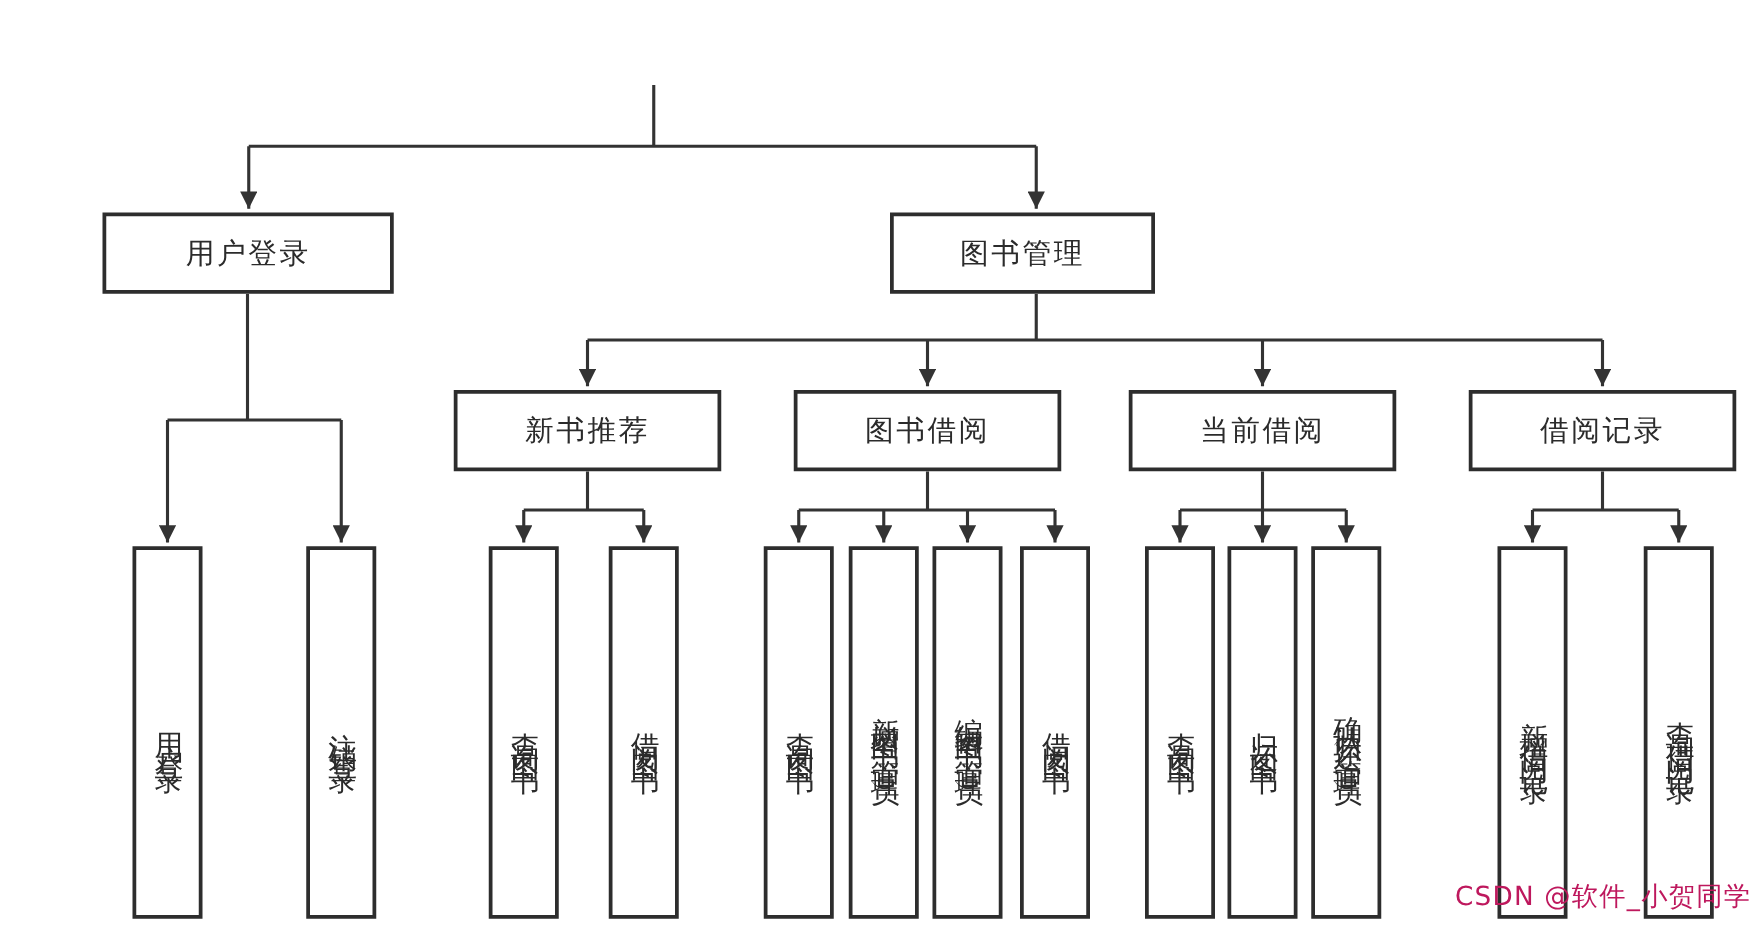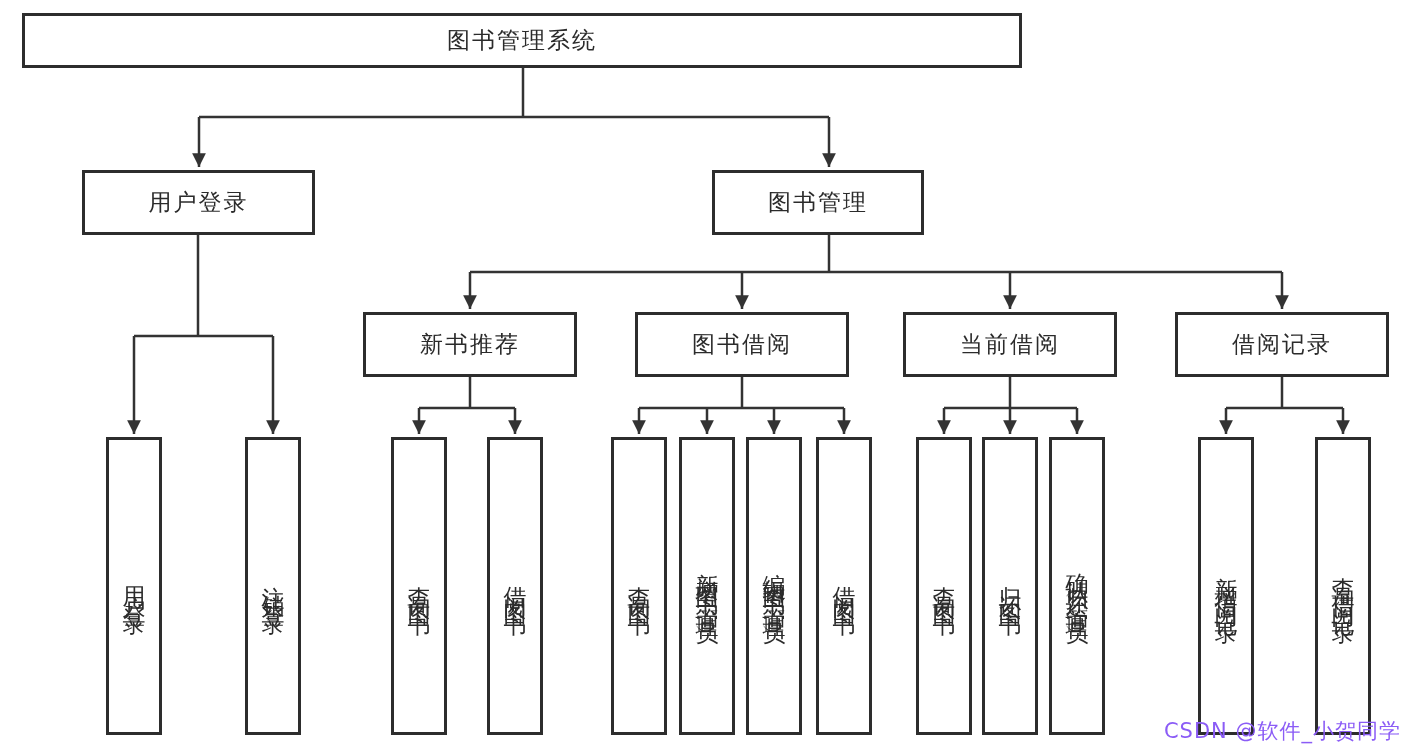--- a/index.html
+++ b/index.html
@@ -38,22 +38,22 @@
   .n-current{left:903px;}
   .n-record{left:1175px;}
   .leaf{top:437px;width:56px;height:298px;}
   .lf1{left:106px;}  .lf2{left:245px;}
   .lf3{left:391px;}  .lf4{left:487px;}
   .lf5{left:611px;}  .lf6{left:679px;}
   .lf7{left:746px;}  .lf8{left:816px;}
   .lf9{left:916px;}  .lf10{left:982px;} .lf11{left:1049px;}
   .lf12{left:1198px;} .lf13{left:1315px;}
   .watermark{
-    position:absolute;right:4px;bottom:2px;
-    font-size:21px;color:#8b5cf6;letter-spacing:1px;
+    position:absolute;right:4px;bottom:16px;
+    font-size:21px;color:#be185d;letter-spacing:1px;
     z-index:5;white-space:nowrap;margin-left:48px;
   }
 </style>
 </head>
 <body>
 
 <div class="canvas">
 
   <svg class="connectors" viewBox="0 0 1405 747" xmlns="http://www.w3.org/2000/svg">
     <defs>
@@ -98,23 +98,20 @@
       <path d="M1010,408 L1010,434" marker-end="url(#arrow)"></path>
       <path d="M1077,408 L1077,434" marker-end="url(#arrow)"></path>
 
       <path d="M1282,377 L1282,408"></path>
       <path d="M1226,408 L1343,408"></path>
       <path d="M1226,408 L1226,434" marker-end="url(#arrow)"></path>
       <path d="M1343,408 L1343,434" marker-end="url(#arrow)"></path>
     </g>
   </svg>
 
-  <div class="box n-root">
-    <span class="hlabel">图书管理系统</span>
-  </div>
 
   <div class="box n-user-login">
     <span class="hlabel">用户登录</span>
   </div>
   <div class="box n-book-mgmt">
     <span class="hlabel">图书管理</span>
   </div>
 
   <div class="box n-l3 n-recommend">
     <span class="hlabel">新书推荐</span>

